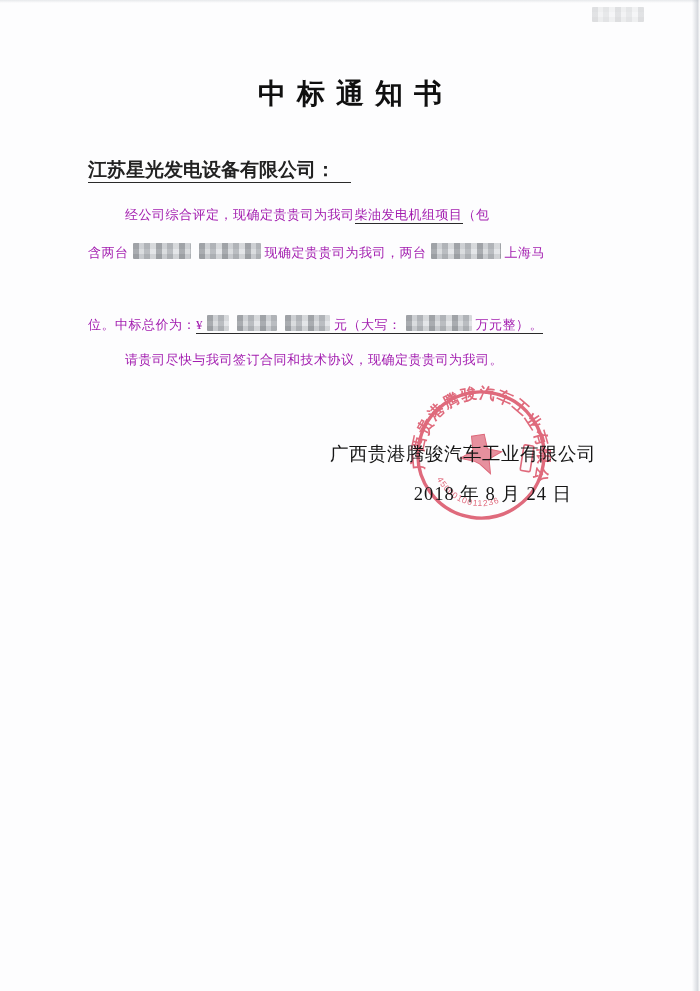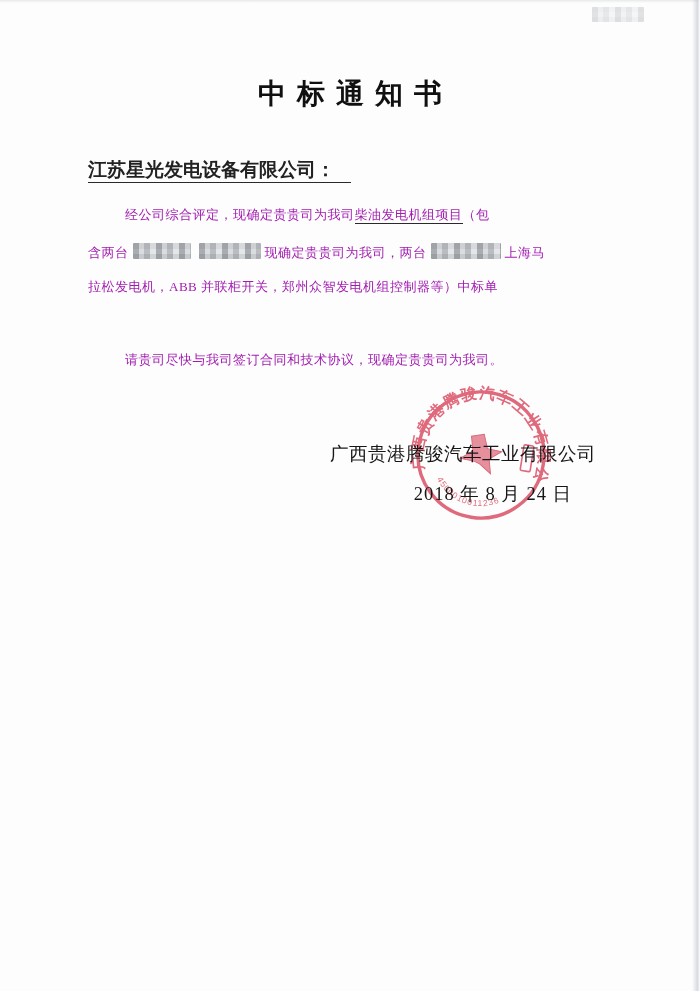--- a/index.html
+++ b/index.html
@@ -86,24 +86,24 @@
   </div>
 
   <div class="line indent" style="top:207px">
     <span>经公司综合评定，现确定贵贵司为我司</span><span class="u">柴油发电机组项目</span><span>（包</span>
   </div>
 
   <div class="line" style="top:243px">
     <span>含两台</span><span class="px w58"></span><span class="px w62"></span><span>现确定贵贵司为我司，两台</span><span class="px w70"></span><span>上海马</span>
   </div>
 
-  <div class="line" style="top:279px">
-    <span>拉松发电机，ABB 并联柜开关，郑州众智发电机组控制器等）中标单</span>
+
+  <div class="line" style="top:315px">
+    <span>位。中标总价为：</span><span class="u"><span>¥</span><span class="px w22"></span><span class="px w40"></span><span class="px w45"></span><span>元（大写：</span><span class="px w66"></span><span>万元整）。</span></span>
   </div>
-
 
   <div class="line indent" style="top:352px">
     <span>请贵司尽快与我司签订合同和技术协议，现确定贵贵司为我司。</span>
   </div>
 
   <svg class="stamp" viewBox="0 0 150 150">
     <g transform="rotate(9 75 75)">
       <circle cx="75" cy="75" r="63" fill="none" stroke="#d94a60" stroke-width="3.4"></circle>
       <defs>
         <path id="arcTop" d="M 22,100 A 58,58 0 1 1 128,100" fill="none"></path>

